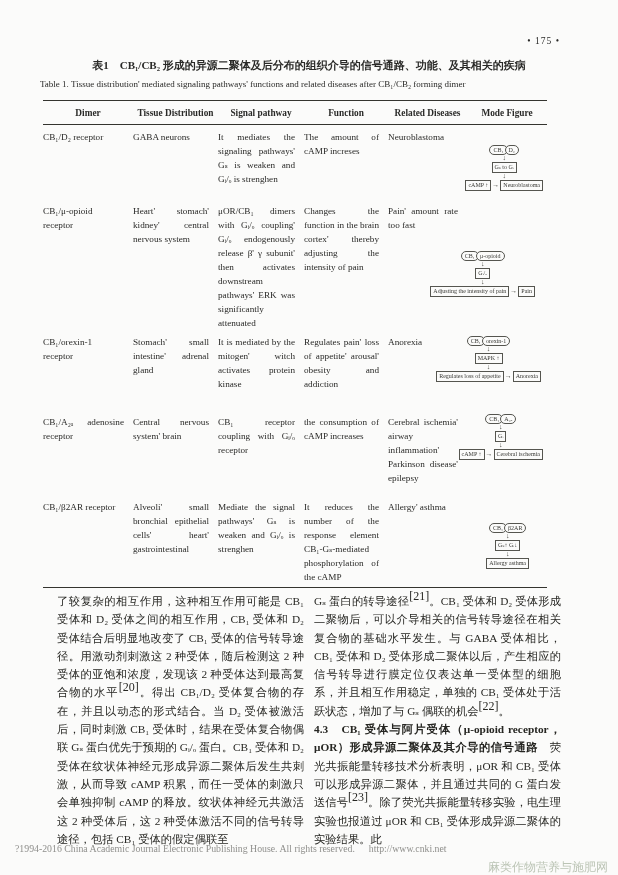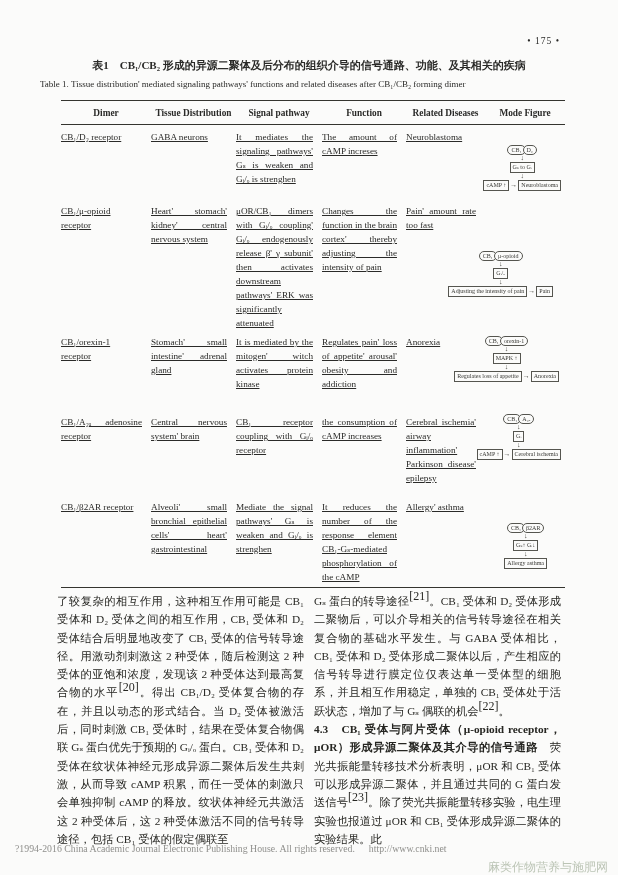--- a/index.html
+++ b/index.html
@@ -6,27 +6,27 @@
   body{
     width:618px;height:875px;position:relative;background:#fbfbfa;
     font-family:"Liberation Serif","DejaVu Serif",serif;color:#2a2a28;
     overflow:hidden;
   }
   .page-number{position:absolute;top:36px;right:58px;font-size:9.5px;letter-spacing:1px;}
   .title-zh{position:absolute;top:58px;left:57px;width:504px;text-align:center;
     font-weight:bold;font-size:11px;}
   .title-en{position:absolute;top:79px;left:40px;width:538px;font-size:9px;}
 
-  table.main{position:absolute;top:100px;left:61px;width:504px;border-collapse:collapse;
+  table.main{position:absolute;top:100px;left:43px;width:504px;border-collapse:collapse;
     table-layout:fixed;border-top:1.5px solid #34342f;border-bottom:1.5px solid #34342f;}
   col.c1{width:90px}col.c2{width:85px}col.c3{width:86px}col.c4{width:84px}col.c5{width:79px}col.c6{width:80px}
   th{font-size:9.3px;font-weight:bold;text-align:center;vertical-align:middle;
      height:23px;border-bottom:1px solid #34342f;padding:0;}
   td{vertical-align:top;font-size:9.2px;line-height:14px;text-align:justify;
-     padding:5px 9px 0 0;position:relative;text-decoration:underline;}
+     padding:5px 9px 0 0;position:relative;}
   td.last{padding-right:0;}
   tr.r1 td{height:69px} tr.r2 td{height:125px} tr.r3 td{height:75px}
   tr.r4 td{height:80px} tr.r5 td{height:87px}
 
   .fig{position:absolute;white-space:nowrap;font-size:6px;line-height:7px;
        display:flex;flex-direction:column;align-items:center;color:#3a3a36;}
   .ovals{display:flex;align-items:center;}
   .oval{border:1px solid #55554f;border-radius:7px;padding:0 3px;height:8px;line-height:8px;background:#fbfbfa;}
   .oval+.oval{margin-left:-3px;}
   .varrow{font-size:7px;line-height:6px;height:7px;color:#44443f;}

